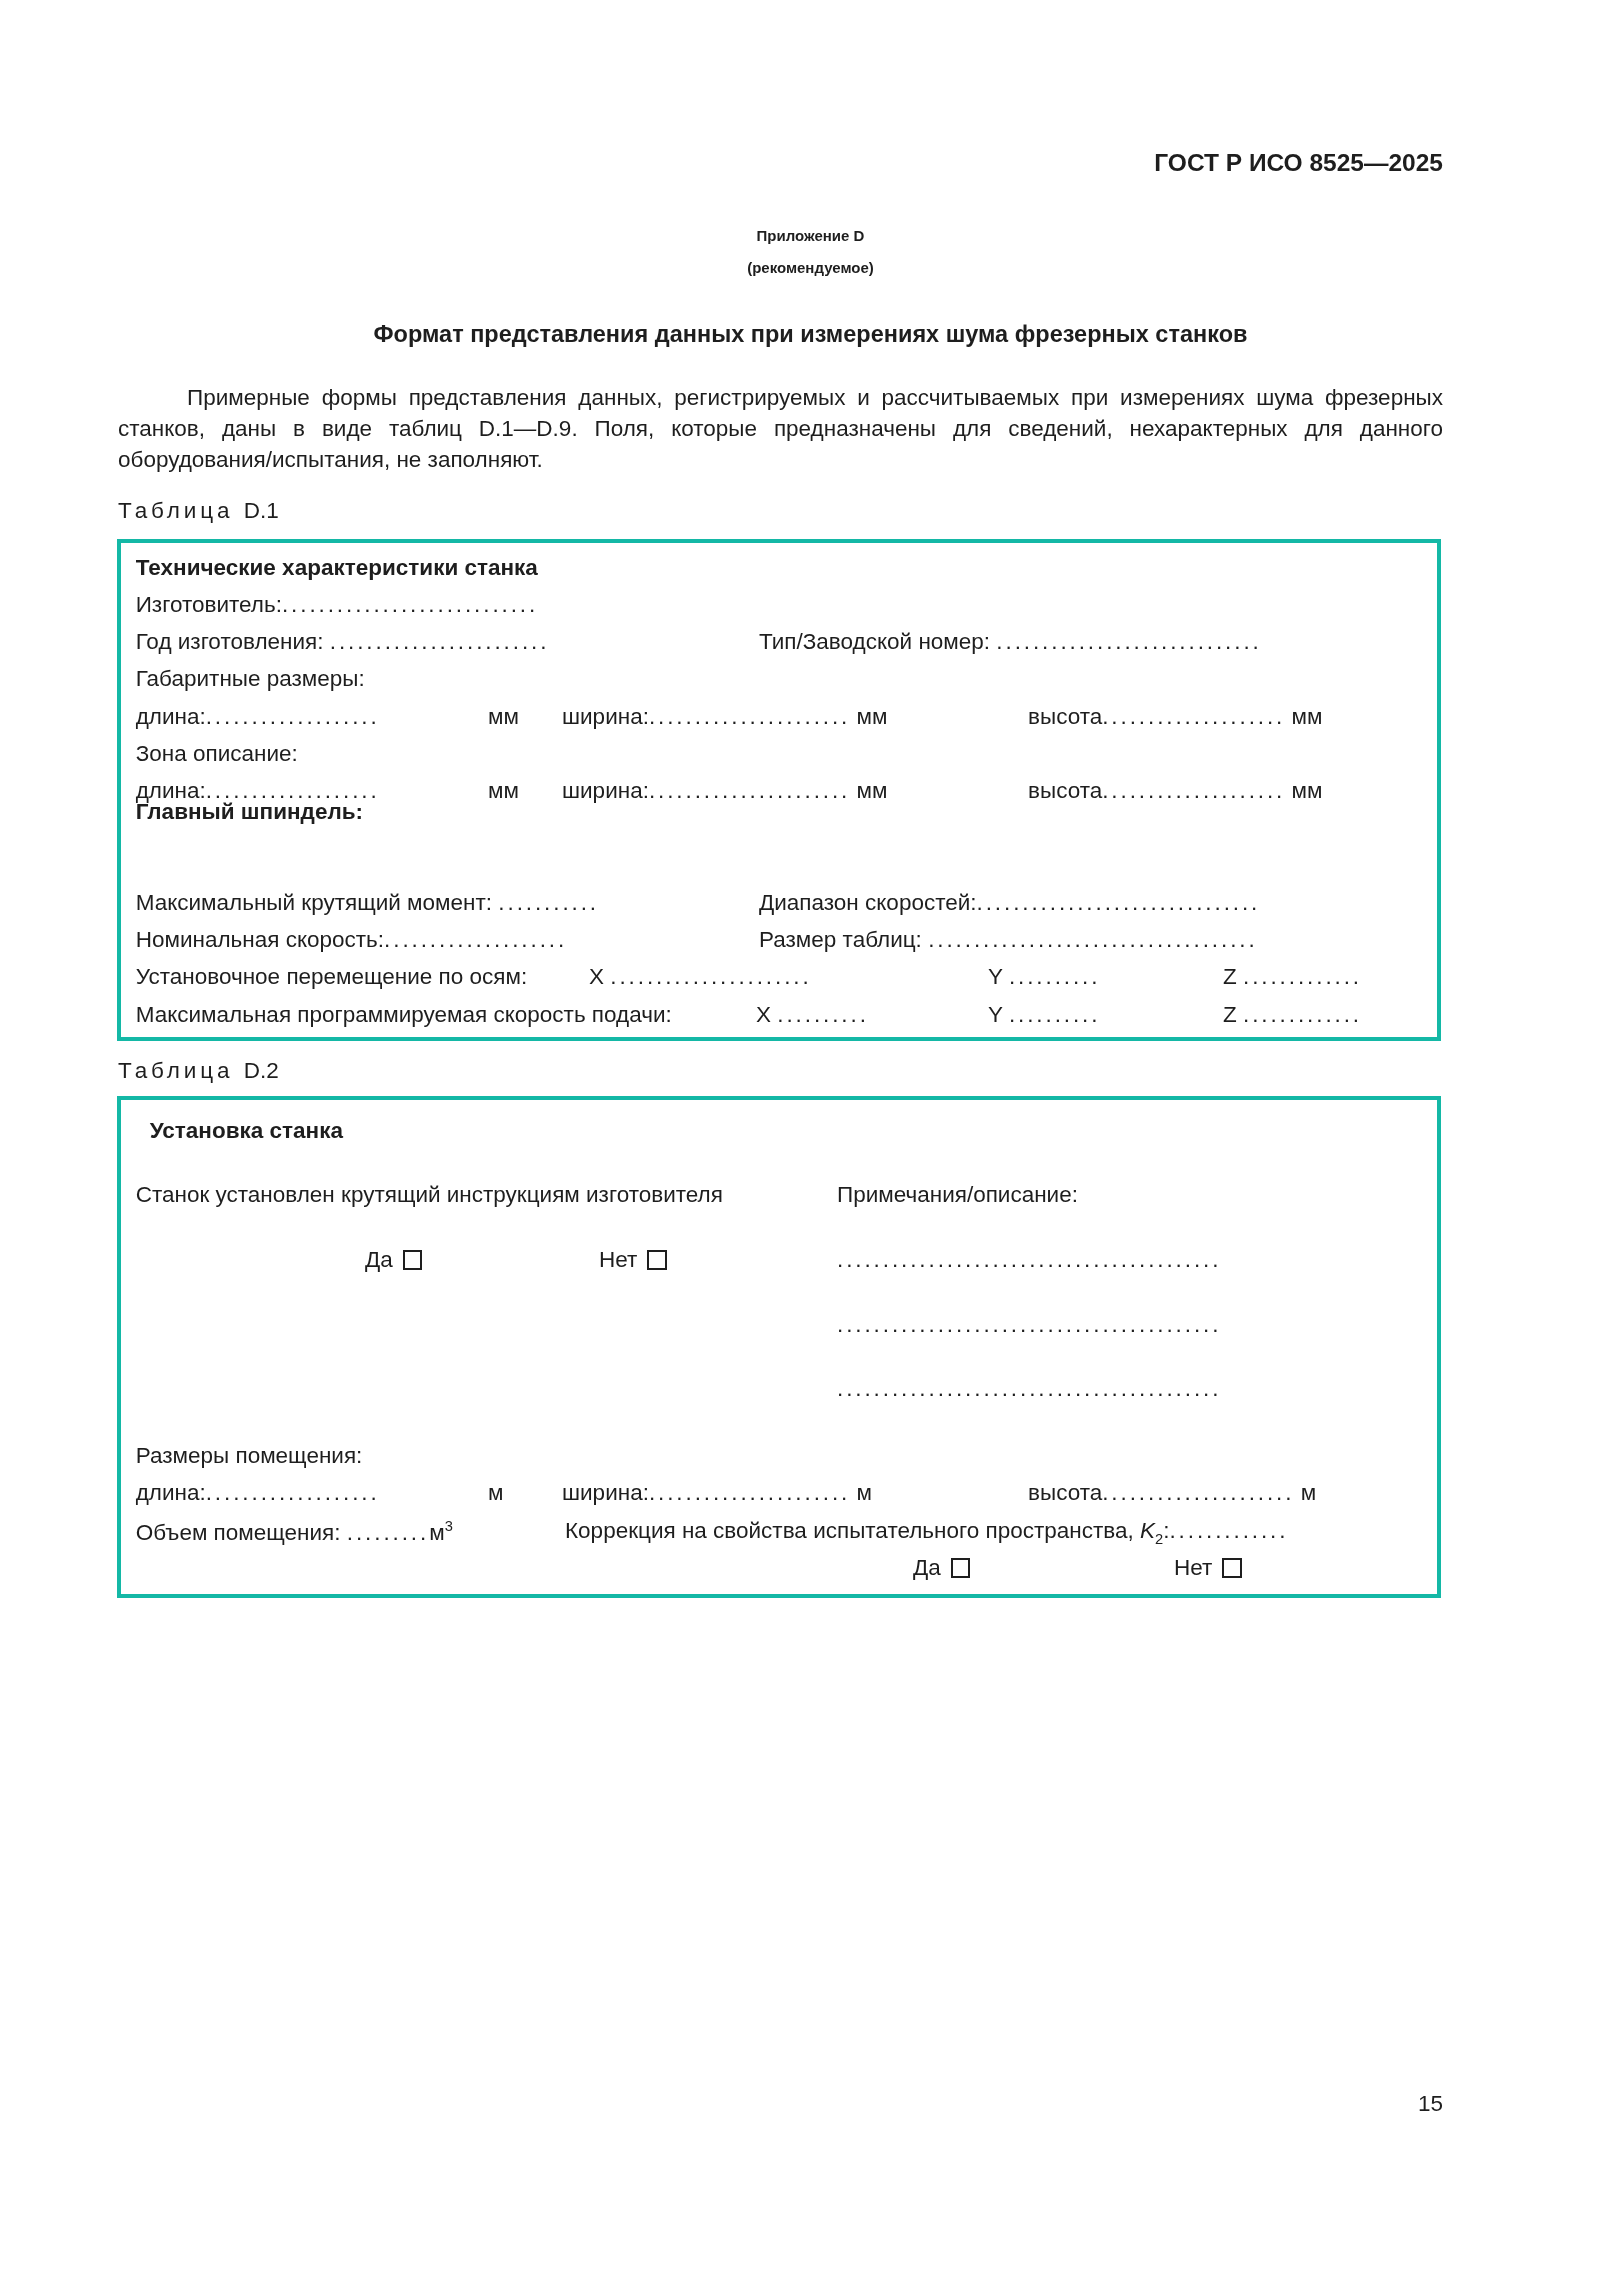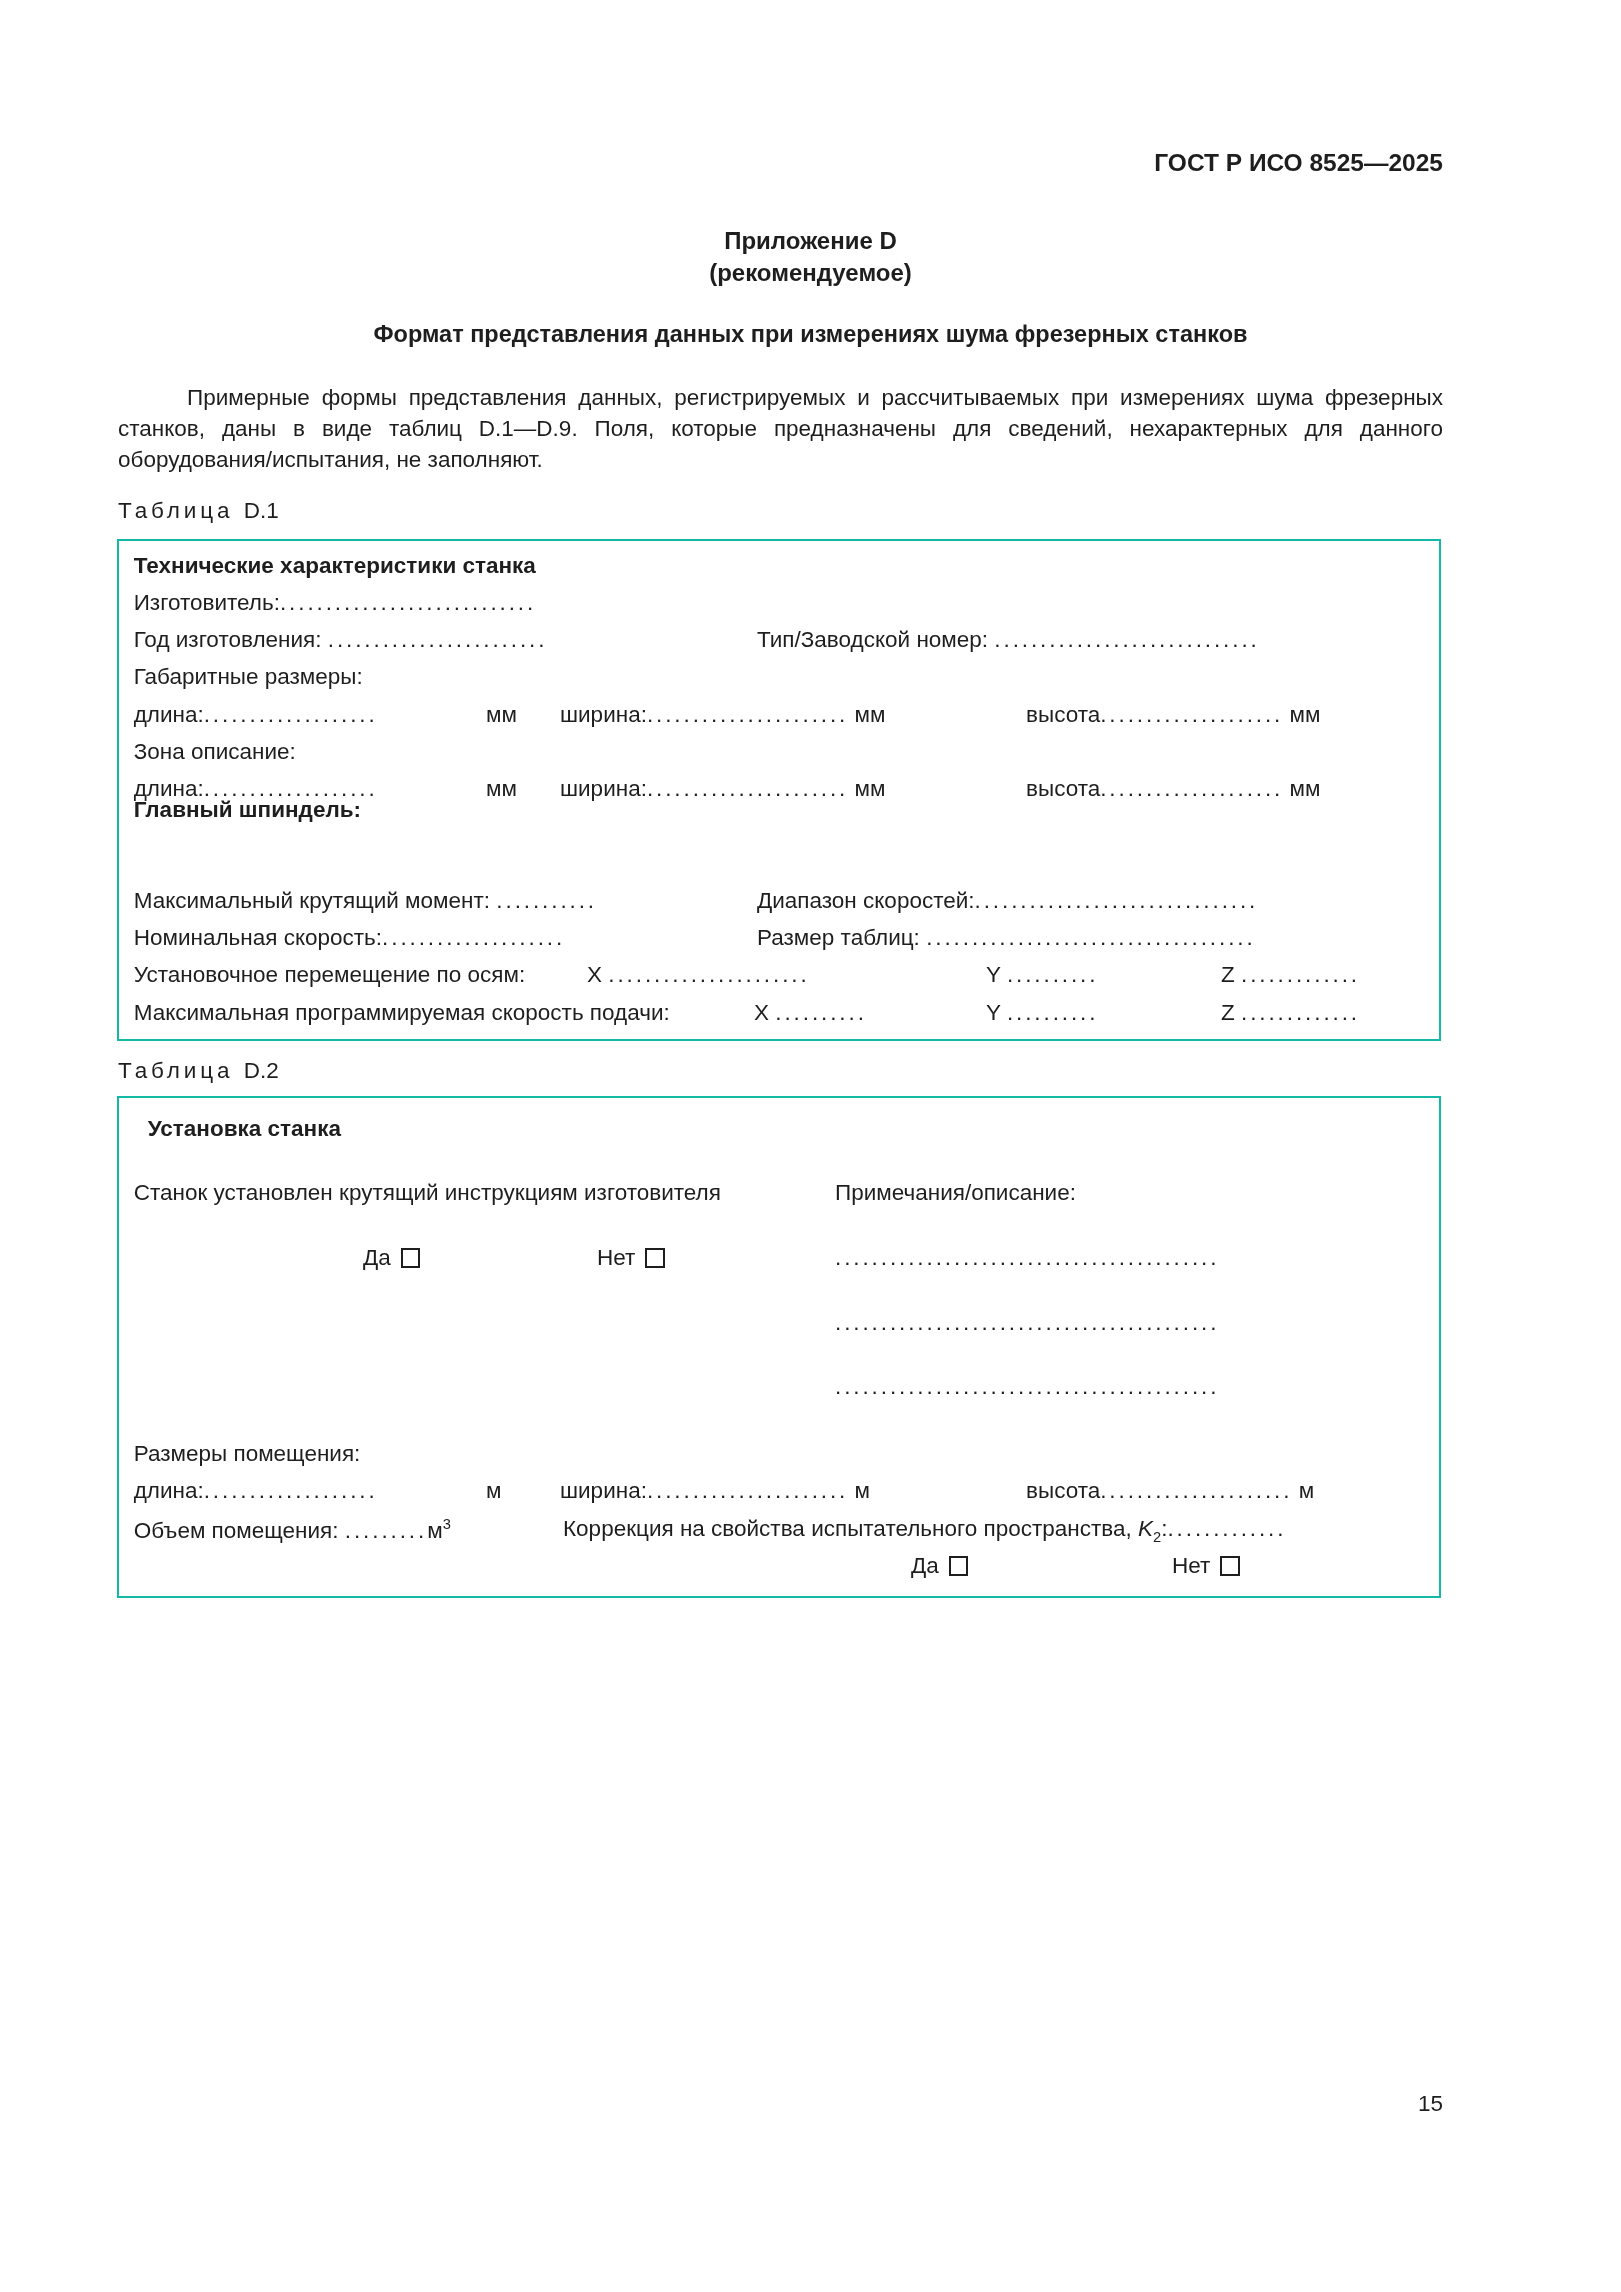--- a/index.html
+++ b/index.html
@@ -4,32 +4,32 @@
 <style>
   html, body { margin: 0; padding: 0; background: #ffffff; }
   body {
     width: 1621px; height: 2293px; position: relative; overflow: hidden;
     font-family: "Liberation Sans", "DejaVu Sans", sans-serif;
     color: #1e1e1e;
   }
   .abs { position: absolute; white-space: nowrap; }
   .hdr { font-weight: bold; font-size: 24.5px; right: 178px; top: 149px; }
   .center { left: 0; width: 1621px; text-align: center; }
-  .appx { font-weight: bold; font-size: 24px; }
+  .appx { font-weight: bold; font-size: 15px; }
   .title { font-weight: bold; font-size: 23.5px; top: 321px; }
   .intro {
     position: absolute; left: 118px; width: 1325px; top: 382px;
     font-size: 22.5px; line-height: 31px; text-align: justify;
   }
   .intro p { margin: 0; text-indent: 69px; }
   .cap { font-size: 22.5px; letter-spacing: 3.9px; left: 118px; }
   .cap span.num { letter-spacing: 0; }
   .tbox {
     position: absolute; left: 117px; width: 1324px;
-    border: 2px solid #14b8a6; box-sizing: border-box;
+    border: 4px solid #14b8a6; box-sizing: border-box;
   }
   .row { position: absolute; white-space: nowrap; font-size: 22.5px; }
   .bold { font-weight: bold; }
   .dots { letter-spacing: 2.9px; }
   .chk {
     display: inline-block; width: 19.6px; height: 19.6px;
     border: 2px solid #1e1e1e; box-sizing: border-box;
     vertical-align: -2.9px; margin-left: 9.8px; background: #fff;
   }
   sup { font-size: 14.7px; }

